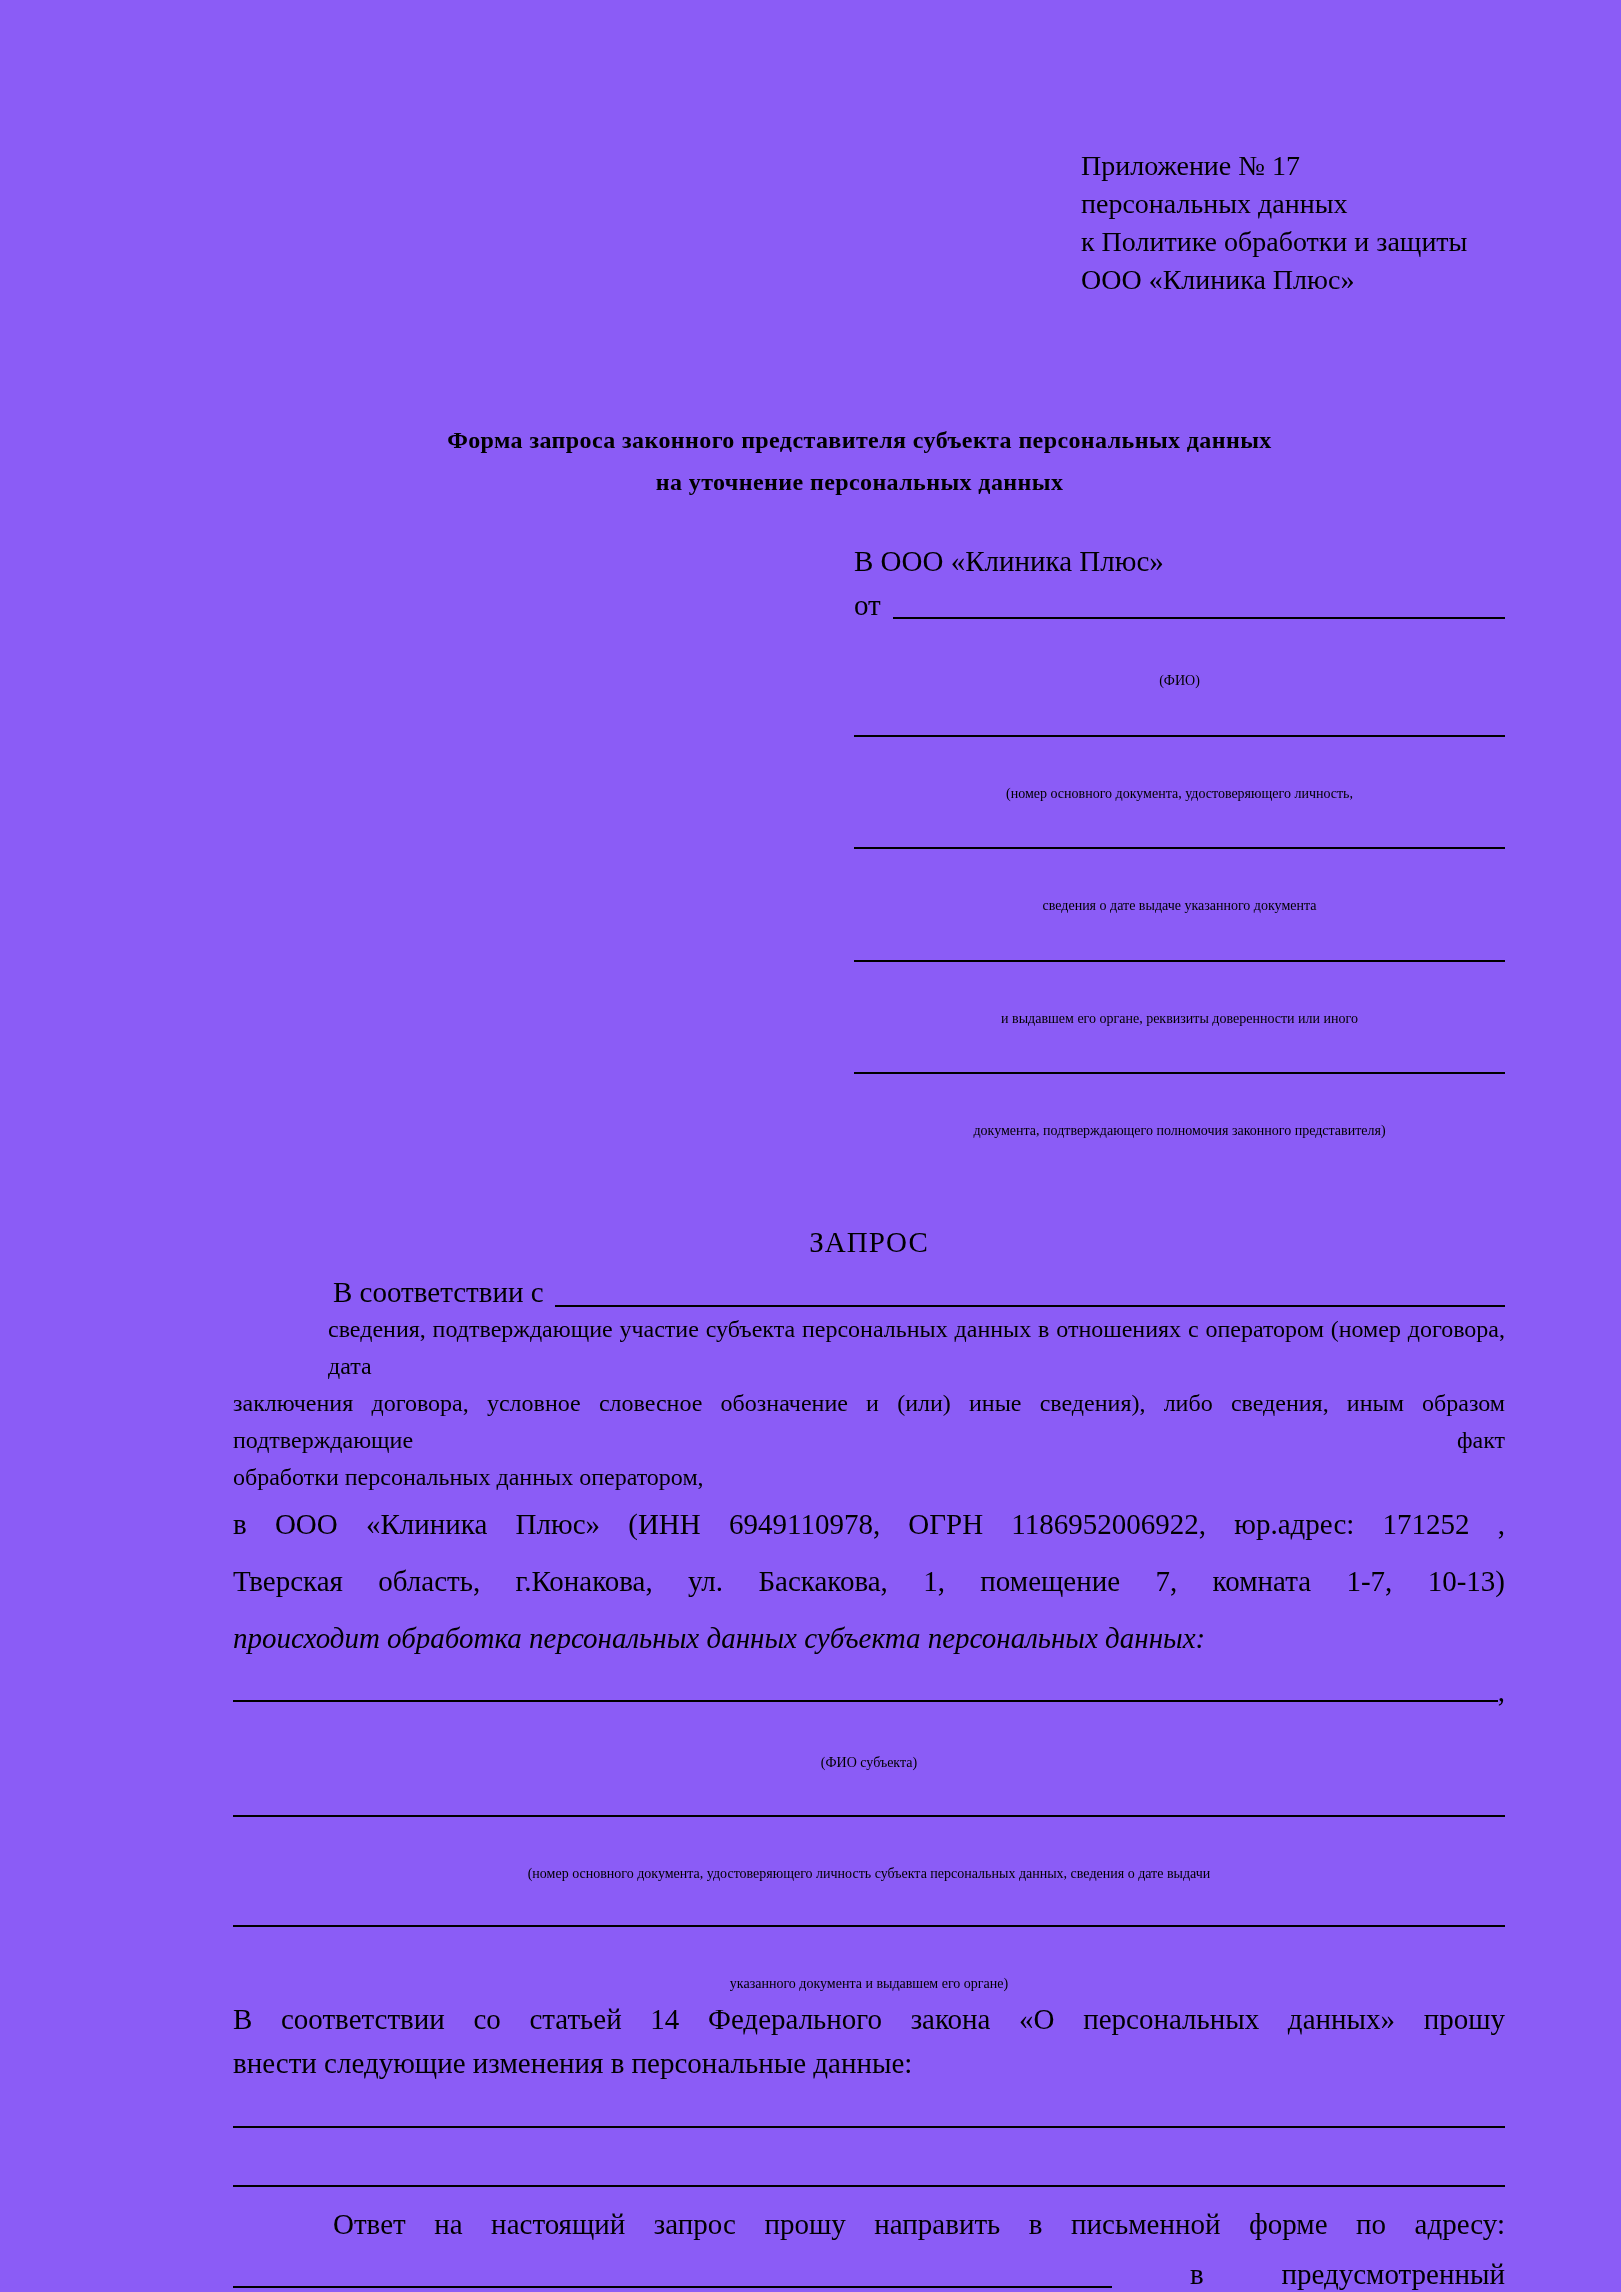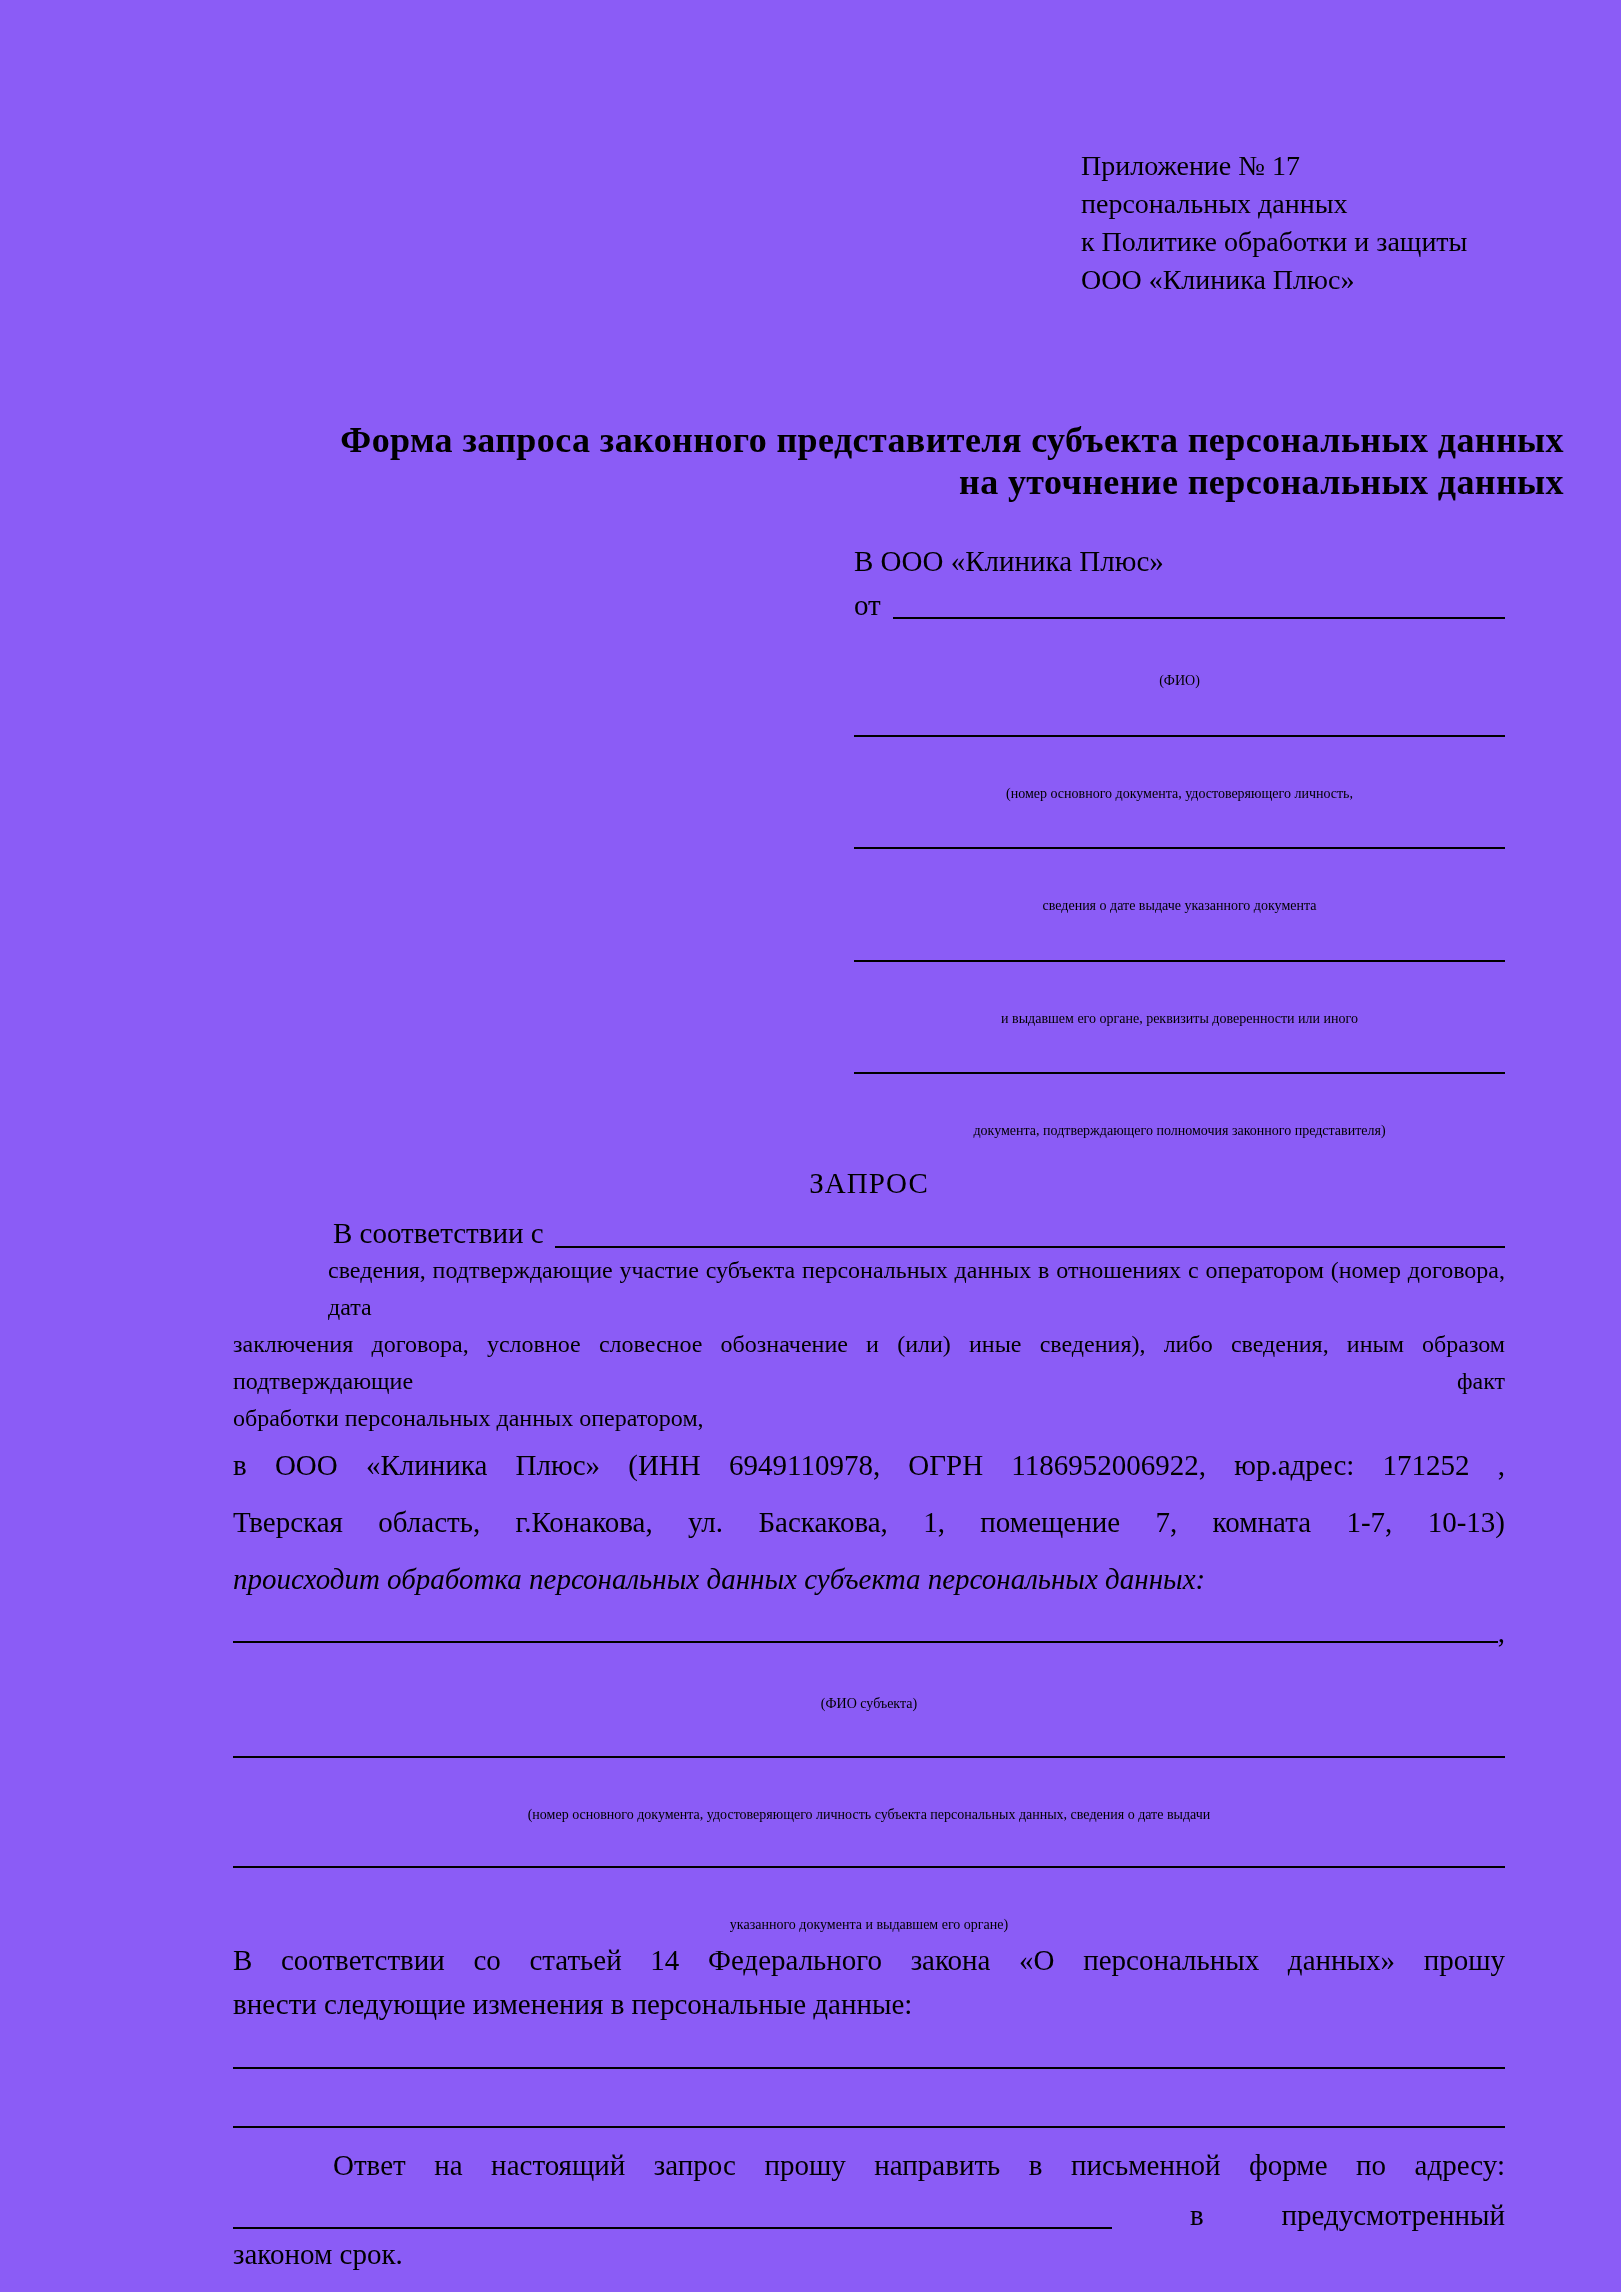--- a/index.html
+++ b/index.html
@@ -11,34 +11,34 @@
     padding:147px 116px 0 233px;
     font-family:"Liberation Serif","DejaVu Serif",serif;
     font-size:29px;line-height:37px;
     overflow:hidden;
   }
   
   .appendix{margin-left:848px;font-size:28px;line-height:38px;}
   
   .title{
     margin:120px -59px 0 -78px;
-    text-align:right;font-weight:bold;
-    font-size:36px;line-height:42px;letter-spacing:0.4px;
+    text-align:center;font-weight:bold;
+    font-size:24px;line-height:42px;letter-spacing:0.4px;
   }
   
   .addr{margin-left:621px;margin-top:39px;width:651px;}
   .addr-to{line-height:39px;}
   .flexline{display:flex;align-items:flex-end;}
   .flexline .ln{flex:1;border-bottom:2.9px solid #000;margin:0 0 4.9px 11.8px;}
   .addr-from{height:43px;}
   .cap{font-size:14px;line-height:25.5px;text-align:center;margin-top:44px;}
   .blank{border-bottom:2.9px solid #000;}
   .addr .blank{height:41px;}
   
-  .zapros{margin-top:21px;text-align:center;letter-spacing:1px;}
+  .zapros{margin-top:80px;text-align:center;letter-spacing:1px;}
   .intro{height:45px;padding-left:100px;margin-top:5.9px;}
   .note{font-size:24px;line-height:37px;text-align:justify;text-align-last:justify;}
   .note.first{padding-left:95px;}
   .note.last{text-align:left;text-align-last:left;}
   .op{line-height:57px;text-align:justify;text-align-last:justify;}
   .op.last{text-align:left;text-align-last:left;font-style:italic;}
   .fio-row{height:39px;}
   .fio-row .ln{margin-left:0;}
   .fio-row .comma{line-height:29px;}
   .blank-mid{height:39px;}

